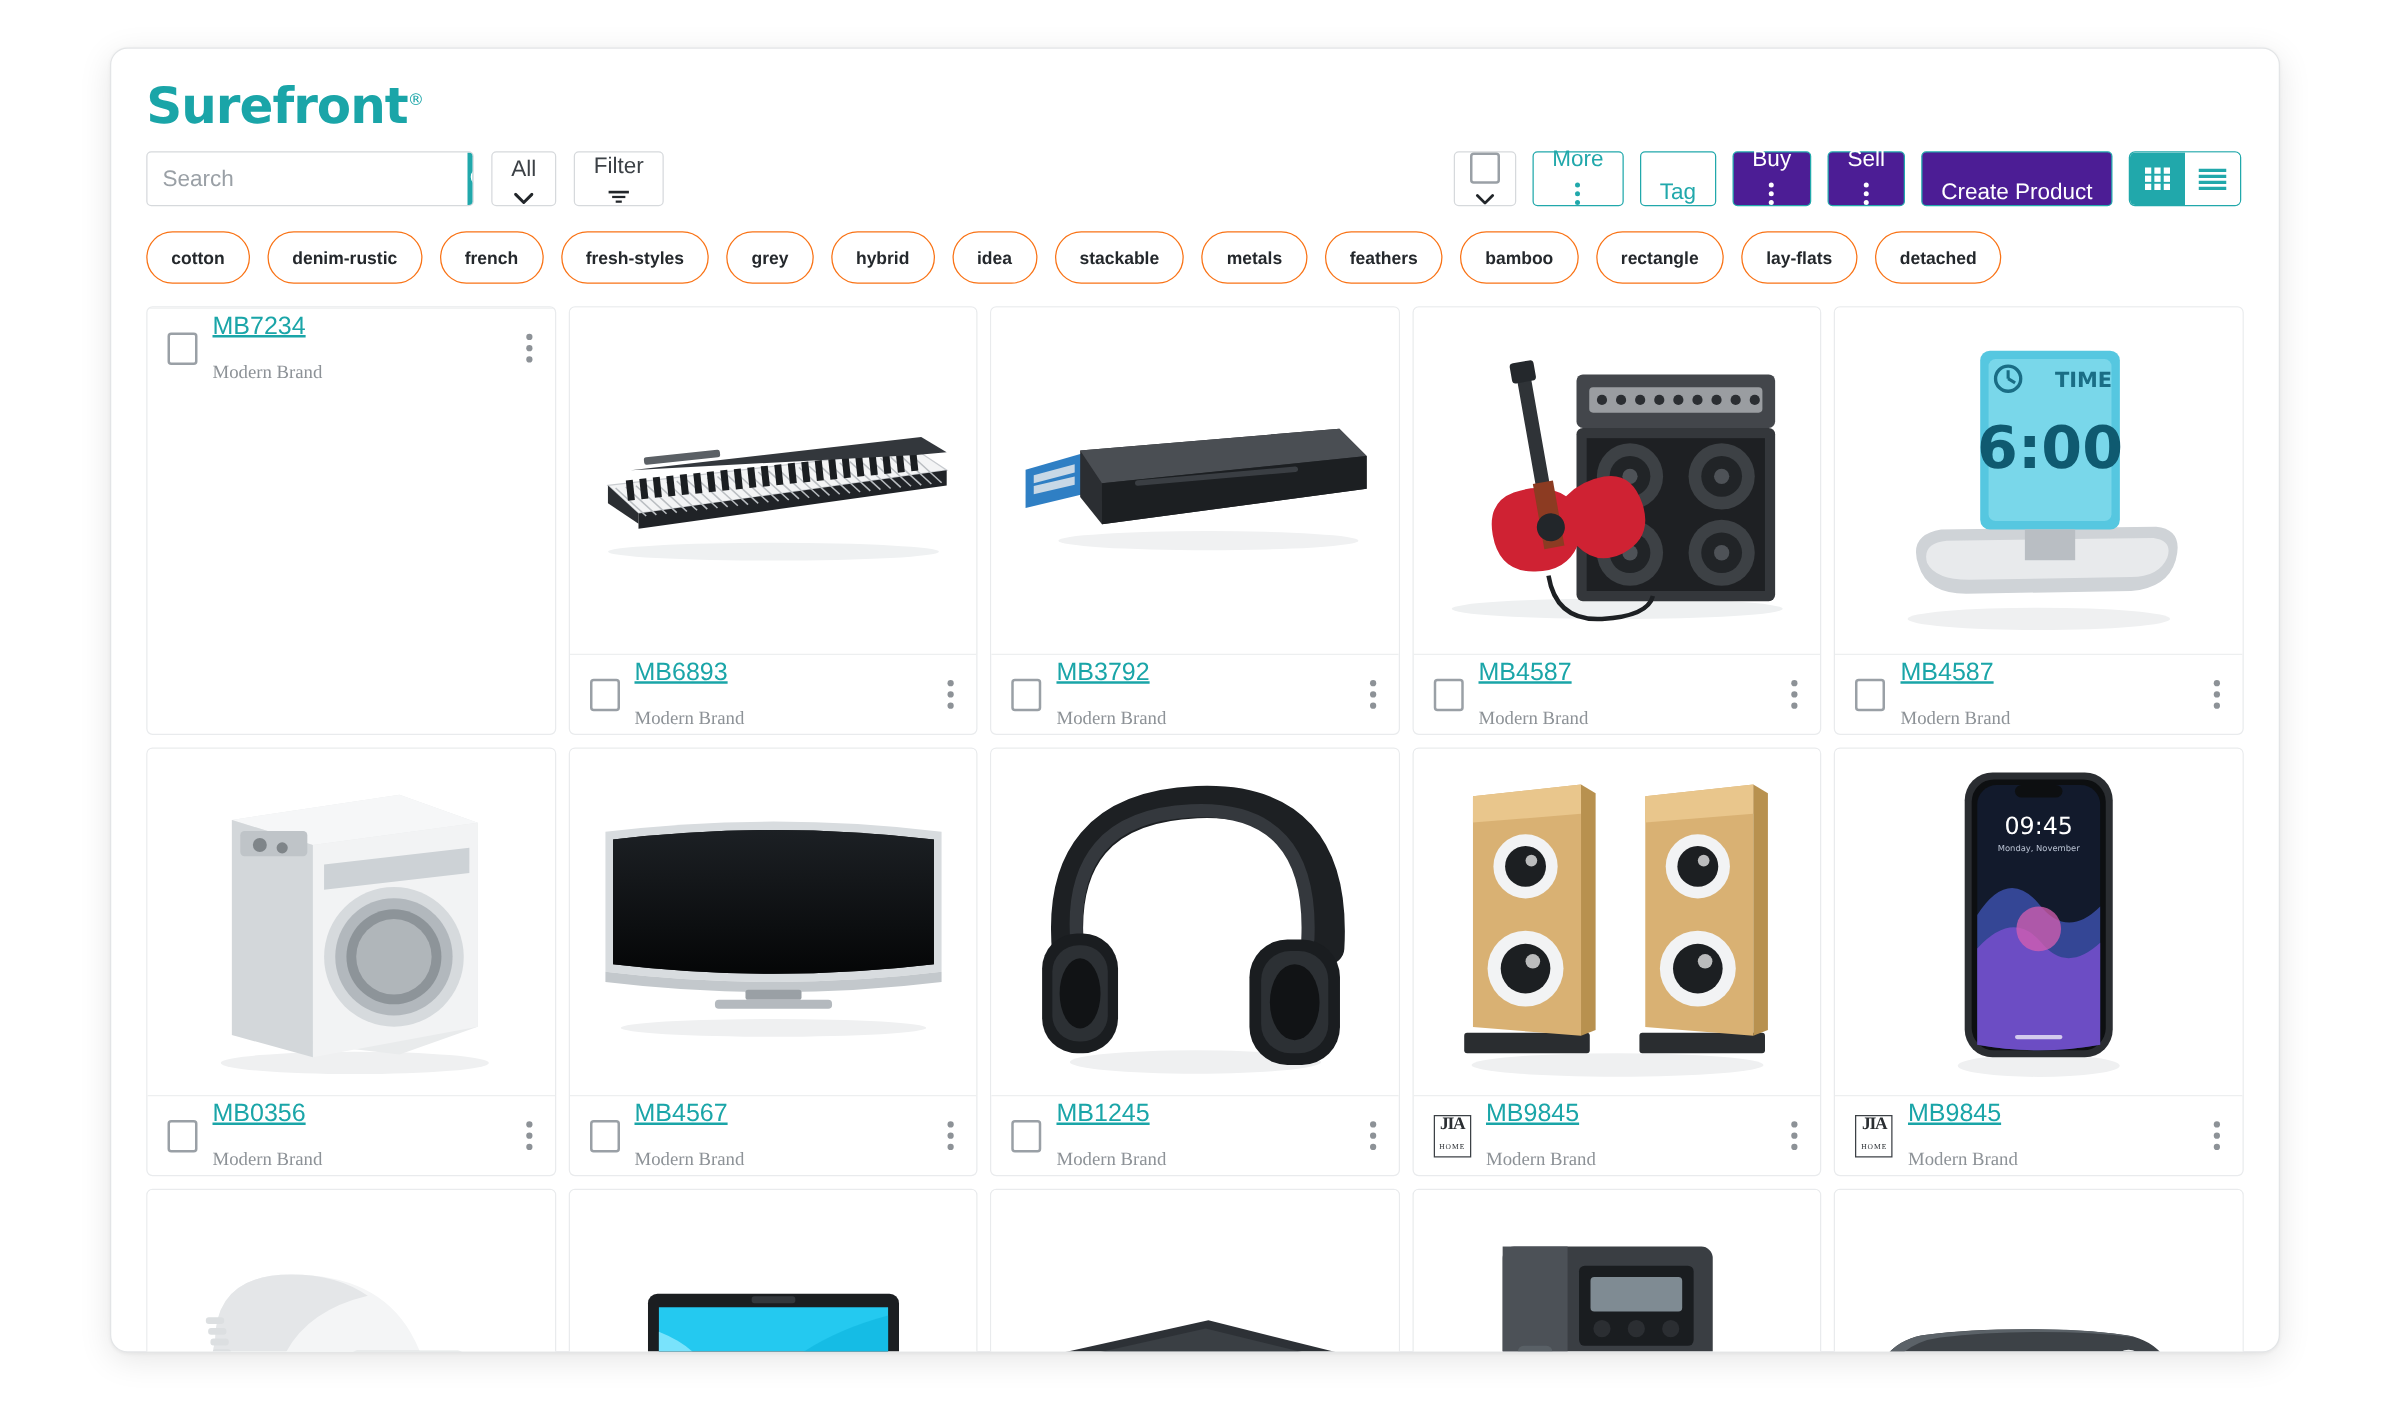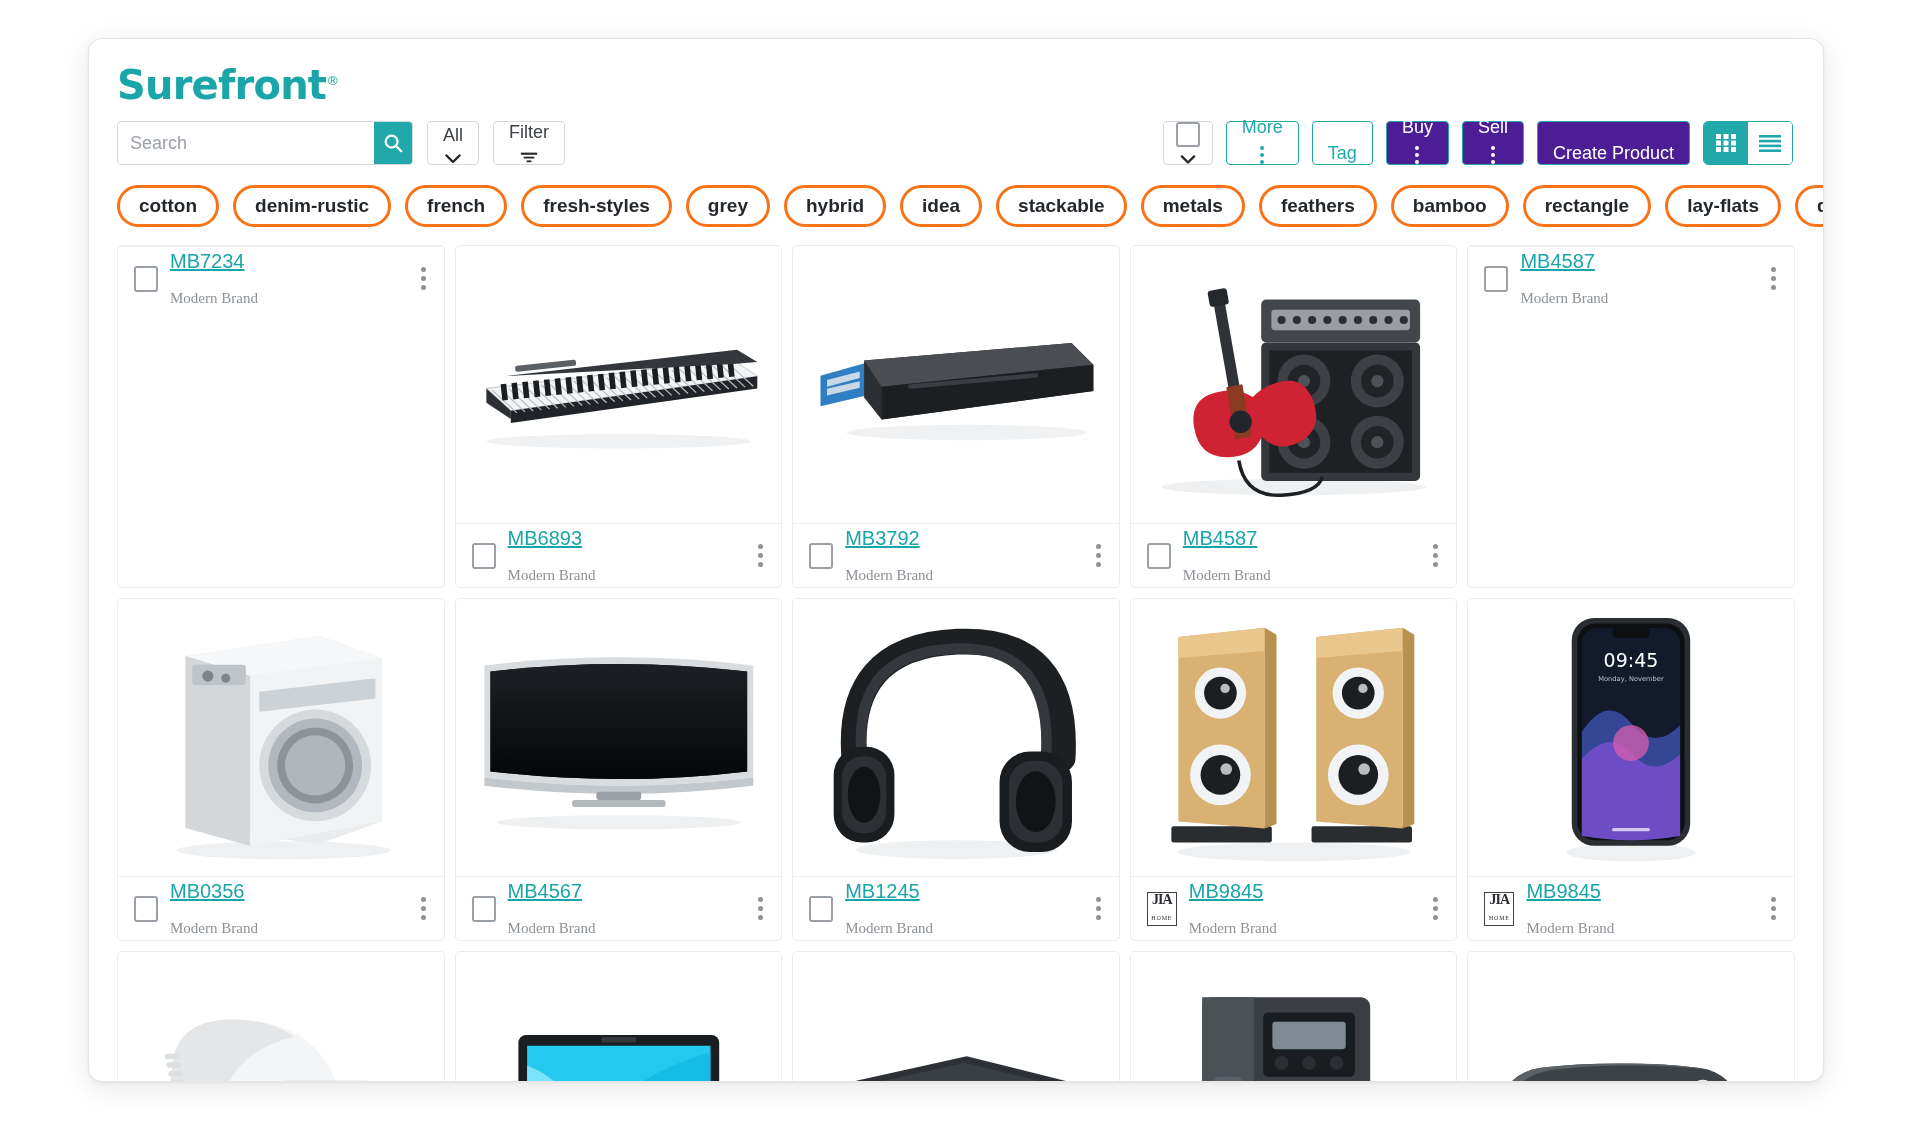--- a/index.html
+++ b/index.html
@@ -45,21 +45,21 @@
     display: flex;
     align-items: center;
     padding: 16px 30px 0 28px;
     gap: 0;
   }
   .tb-left { display: flex; align-items: center; gap: 14px; }
   .tb-right { display: flex; align-items: center; gap: 13px; margin-left: auto; }
 
   .search-wrap {
     display: flex; align-items: stretch;
-    width: 296px; height: 44px;
+    width: 262px; height: 44px;
     border: 1px solid #d6d9dc;
     border-radius: 4px;
     overflow: hidden;
     background: #fff;
   }
   .search-input {
     flex: 1; border: 0; outline: 0;
     padding: 0 12px;
     font-size: 18px;
     font-family: "Liberation Sans", sans-serif;
@@ -120,25 +120,25 @@
   .view-btn.active { background: #21a8ab; }
 
   
   .tag-row {
     display: flex; align-items: center; gap: 14px;
     padding: 20px 28px 0 28px;
     flex-wrap: nowrap;
   }
   .tag-chip {
     height: 42px;
-    border: 3px solid #f97316;
+    border: 1px solid #f97316;
     border-radius: 21px;
     padding: 0 19px;
     display: flex; align-items: center;
-    font-size: 19px;
+    font-size: 14px;
     font-weight: bold;
     color: #24282c;
     background: #fff;
     cursor: pointer;
     white-space: nowrap;
     font-family: "Liberation Sans", sans-serif;
   }
 
   
   .grid {
@@ -522,20 +522,35 @@
           <div class="foot-chk"></div>
           <div class="foot-text"><a class="sku">MB4587</a><div class="brand-name">Modern Brand</div></div>
           <div class="foot-kebab">
             <i></i>
             <i></i>
             <i></i>
           </div>
         </div>
       </div>
       <div class="card">
+        <div class="card-media">
+          <svg viewBox="0 0 240 230">
+            <ellipse cx="120" cy="214" rx="94" ry="8" fill="#eff0f1"></ellipse>
+    <path d="M34 176 q-8-22 16-26 l154-2 q20 2 14 24 q-6 20-32 22 l-118 2 q-28 0-34-20z" fill="#cfd3d7"></path>
+    <path d="M40 174 q-4-14 14-16 l148-2 q14 2 10 14 q-6 14-26 14 l-116 2 q-24 0-30-12z" fill="#e8eaec"></path>
+    <rect x="78" y="22" width="100" height="128" rx="7" fill="#56c7e0"></rect>
+    <rect x="84" y="28" width="88" height="116" rx="5" fill="#79d7ea"></rect>
+    <text x="152" y="48" font-family="DejaVu Sans, sans-serif" font-size="15" font-weight="bold" fill="#1a6d85" text-anchor="middle">TIME</text>
+    <circle cx="98" cy="42" r="9" fill="none" stroke="#1a6d85" stroke-width="2.4"></circle>
+    <line x1="98" y1="42" x2="98" y2="36" stroke="#1a6d85" stroke-width="2.2"></line>
+    <line x1="98" y1="42" x2="103" y2="45" stroke="#1a6d85" stroke-width="2.2"></line>
+    <text x="128" y="106" font-family="DejaVu Sans, sans-serif" font-size="42" font-weight="bold" fill="#0f5a70" text-anchor="middle">6:00</text>
+    <rect x="110" y="150" width="36" height="22" fill="#b9bec3"></rect>
+          </svg>
+        </div>
         <div class="card-foot">
           <div class="foot-chk"></div>
           <div class="foot-text"><a class="sku">MB4587</a><div class="brand-name">Modern Brand</div></div>
           <div class="foot-kebab">
             <i></i>
             <i></i>
             <i></i>
           </div>
         </div>
       </div>

